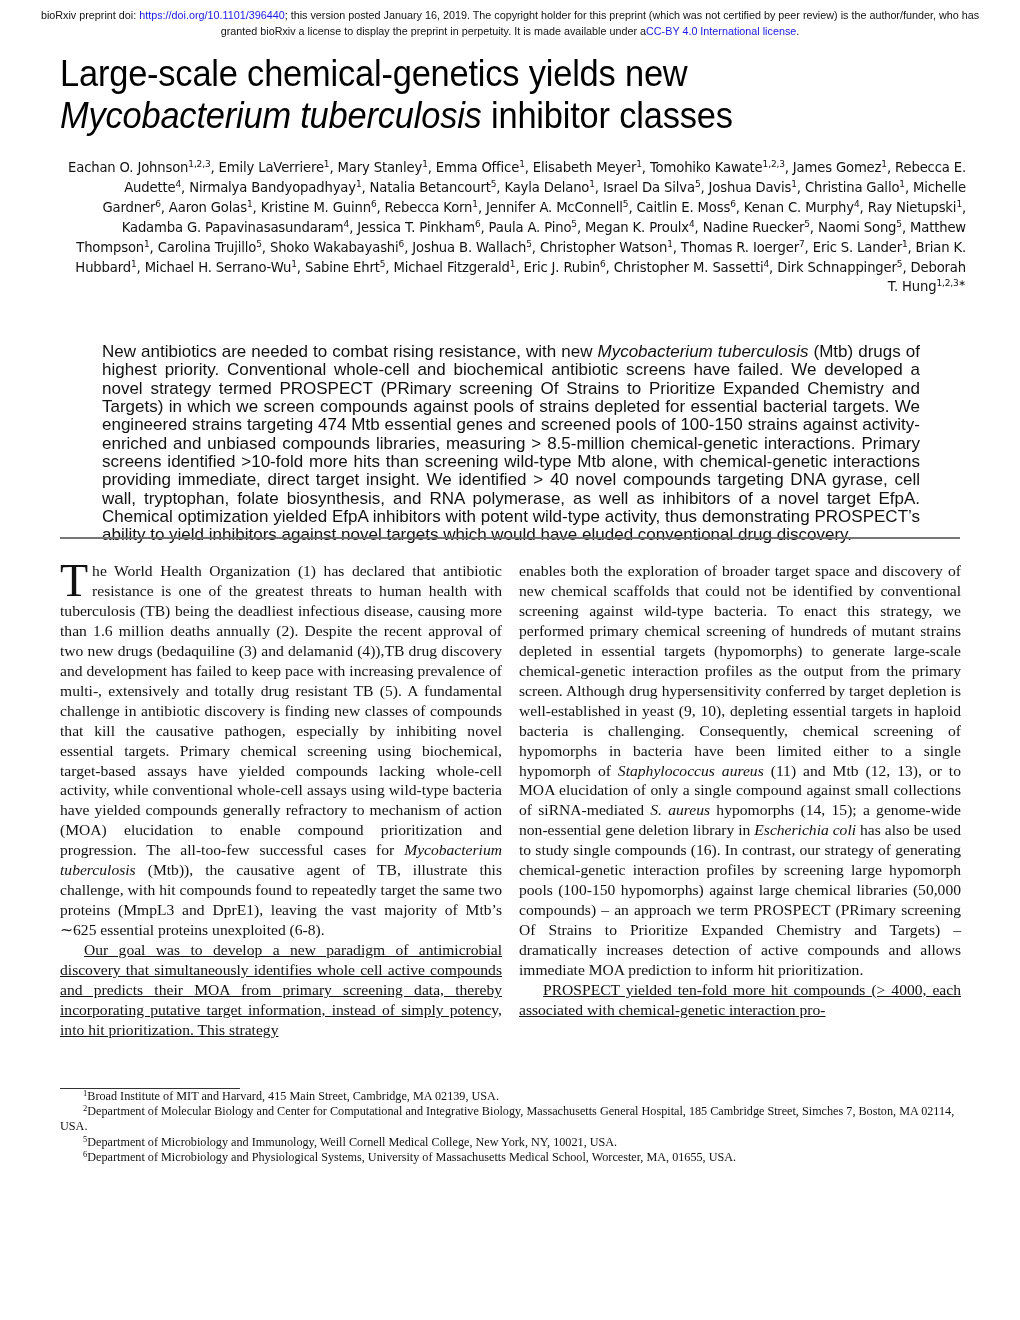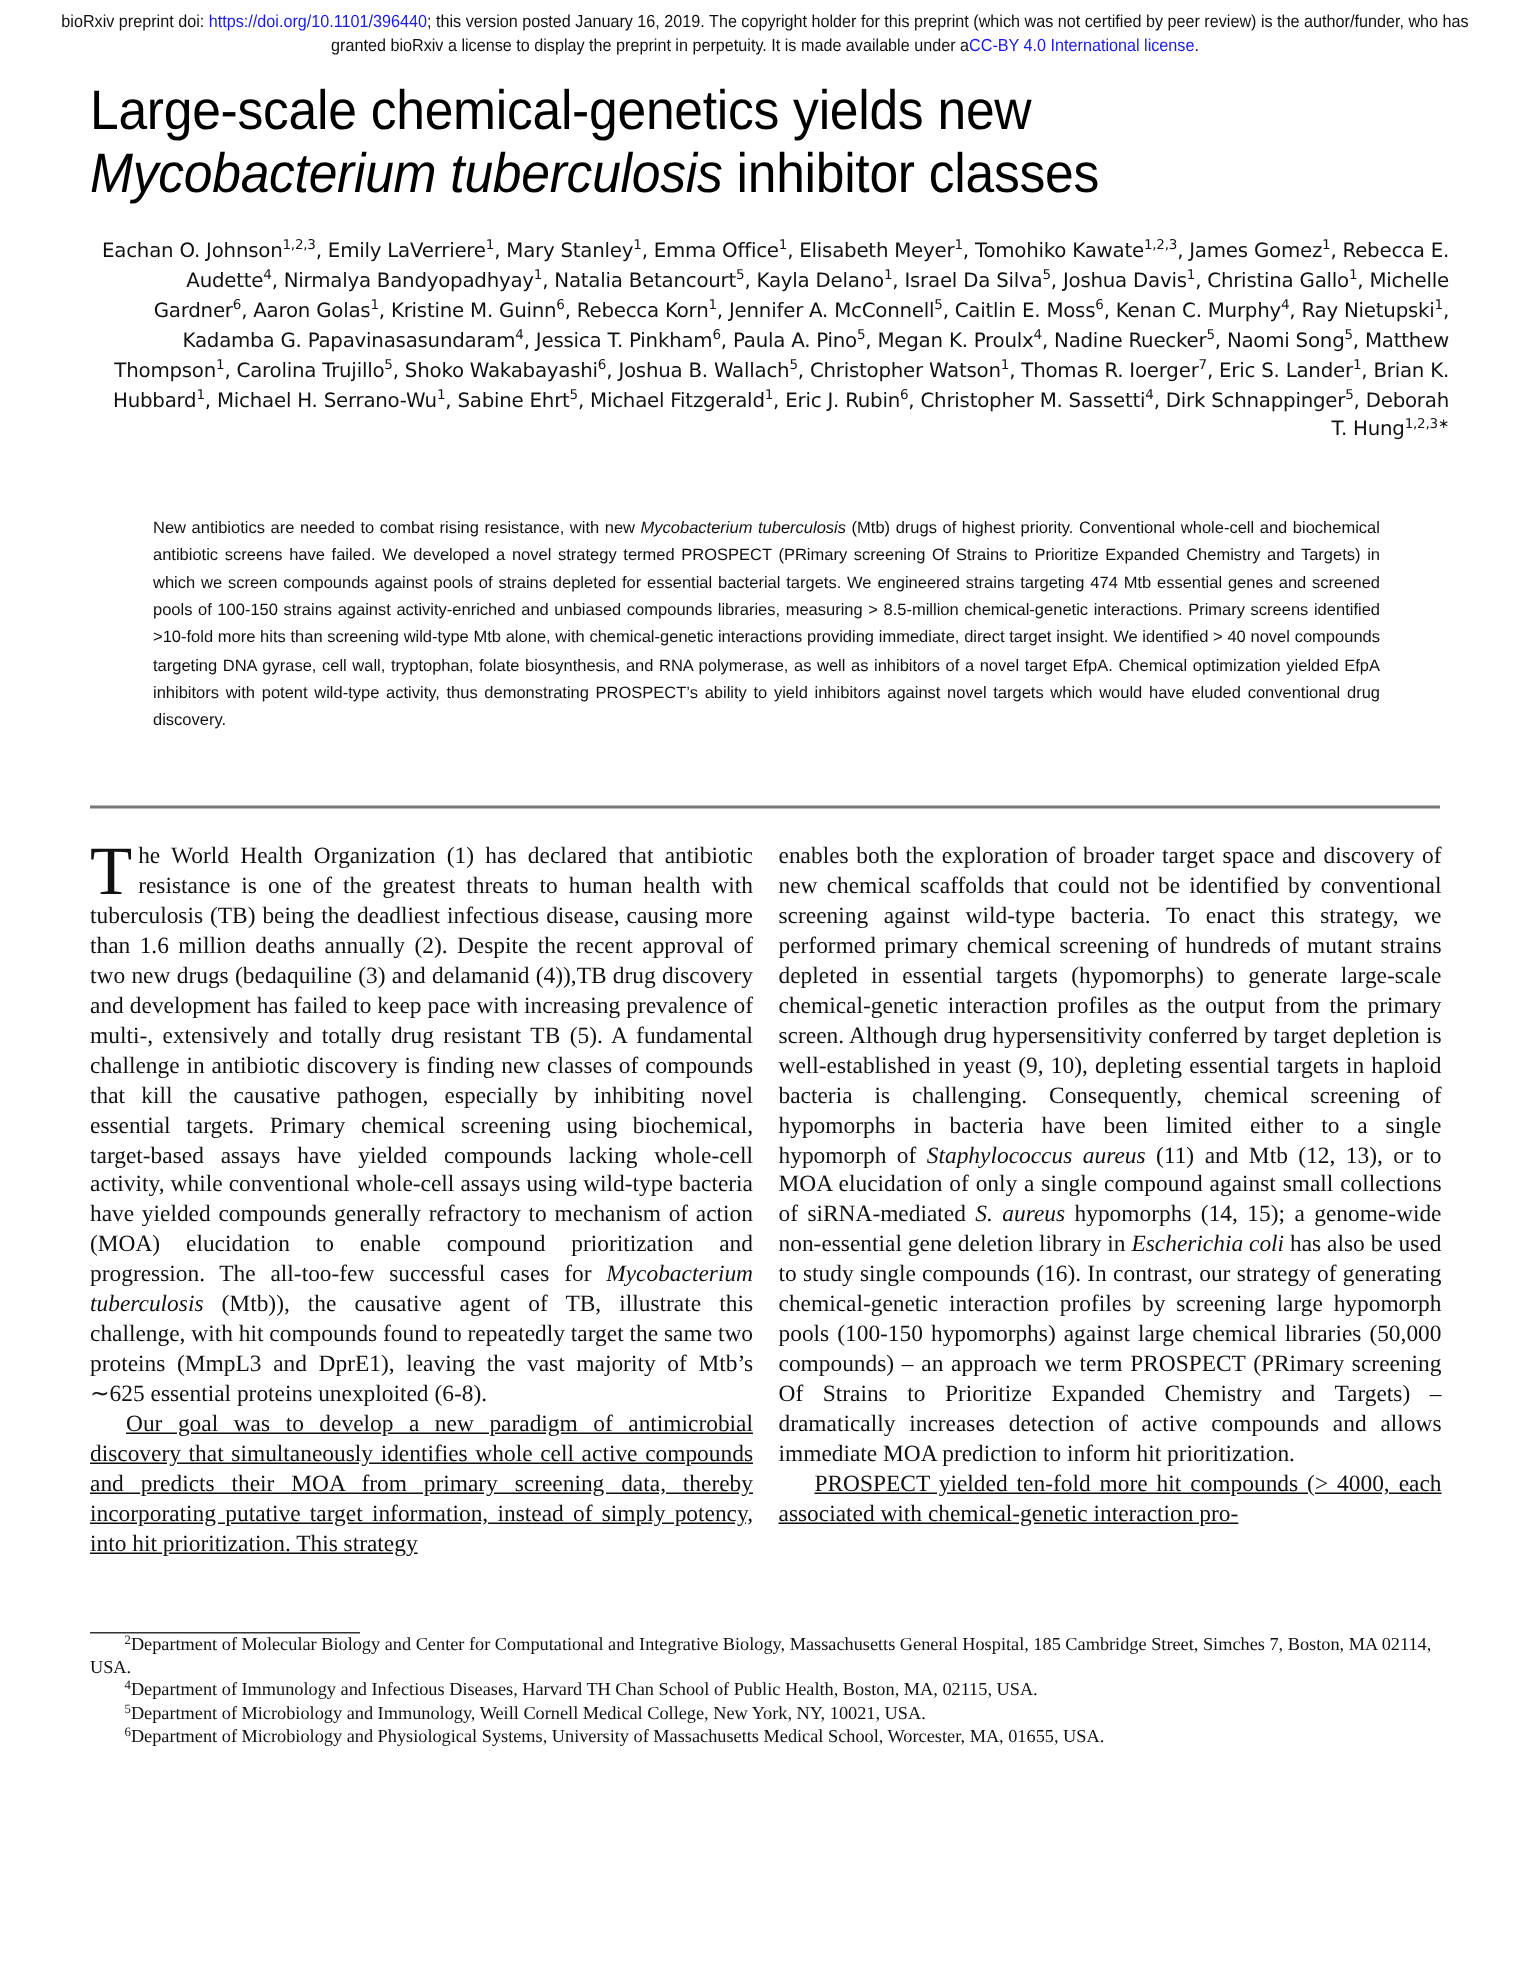--- a/index.html
+++ b/index.html
@@ -24,21 +24,21 @@
 
     #authors {
       position: absolute; left: 61px; top: 158px; width: 905px;
       font-family: "DejaVu Sans", sans-serif; font-size: 13.2px; line-height: 19.9px;
       color: #111; letter-spacing: -0.15px; text-align: right;
     }
     #authors sup { font-size: 9px; line-height: 0; vertical-align: 5px; }
 
     #abstract {
       position: absolute; left: 102px; top: 343px; width: 818px;
-      font-family: "Liberation Sans", sans-serif; font-size: 11px; line-height: 18.35px;
+      font-family: "Liberation Sans", sans-serif; font-size: 17px; line-height: 18.35px;
       color: #111; text-align: justify;
     }
     #abstract i { font-style: italic; }
 
     #abstract-rule { position: absolute; left: 60px; top: 537px; width: 900px; height: 2px; background: #777; }
 
     .col {
       position: absolute; top: 561px; width: 442px;
       font-family: "Liberation Serif", serif; font-size: 15.6px; line-height: 19.95px;
       color: #111; text-align: justify; hyphens: manual;
@@ -87,17 +87,17 @@
   <p class="indent">Our goal was to develop a new paradigm of antimicro­bial discovery that simultaneously identifies whole cell active compounds and predicts their MOA from primary screening data, thereby incorporating putative target information, in­stead of simply potency, into hit prioritization. This strategy</p>
 </div>
 
 <div class="col" id="col-right">
   <p><span>enables both the exploration of broader target space and dis­covery of new chemical scaffolds that could not be identified by conventional screening against wild-type bacteria. To en­act this strategy, we performed primary chemical screening of hundreds of mutant strains depleted in essential targets (hypomorphs) to generate large-scale chemical-genetic inter­action profiles as the output from the primary screen. Al­though drug hypersensitivity conferred by target depletion is well-established in yeast (9, 10), depleting essential tar­gets in haploid bacteria is challenging. Consequently, chem­ical screening of hypomorphs in bacteria have been limited either to a single hypomorph of </span><i>Staphylococcus aureus</i><span> (11) and Mtb (12, 13), or to MOA elucidation of only a sin­gle compound against small collections of siRNA-mediated </span><i>S. aureus</i><span> hypomorphs (14, 15); a genome-wide non-essential gene deletion library in </span><i>Escherichia coli</i><span> has also be used to study single compounds (16). In contrast, our strategy of generating chemical-genetic interaction profiles by screening large hypomorph pools (100-150 hypomorphs) against large chemical libraries (50,000 compounds) – an approach we term PROSPECT (PRimary screening Of Strains to Prioritize Ex­panded Chemistry and Targets) – dramatically increases de­tection of active compounds and allows immediate MOA pre­diction to inform hit prioritization.</span></p>
   <p class="indent">PROSPECT yielded ten-fold more hit compounds (&gt; 4000, each associated with chemical-genetic interaction pro-</p>
 </div>
 
 <div id="footnote-rule"></div>
 <div id="footnotes">
+    <p class="fn"><sup>1</sup><span>Broad Institute of MIT and Harvard, 415 Main Street, Cambridge, MA 02139, USA.</span></p>
     <p class="fn"><sup>2</sup><span>Department of Molecular Biology and Center for Computational and Integrative Biology, Massachusetts General Hospital, 185 Cambridge Street, Simches 7, Boston, MA 02114, USA.</span></p>
-    <p class="fn"><sup>4</sup><span>Department of Immunology and Infectious Diseases, Harvard TH Chan School of Public Health, Boston, MA, 02115, USA.</span></p>
     <p class="fn"><sup>5</sup><span>Department of Microbiology and Immunology, Weill Cornell Medical College, New York, NY, 10021, USA.</span></p>
     <p class="fn"><sup>6</sup><span>Department of Microbiology and Physiological Systems, University of Massachusetts Medical School, Worcester, MA, 01655, USA.</span></p>
   </div>
 
 </body></html>

